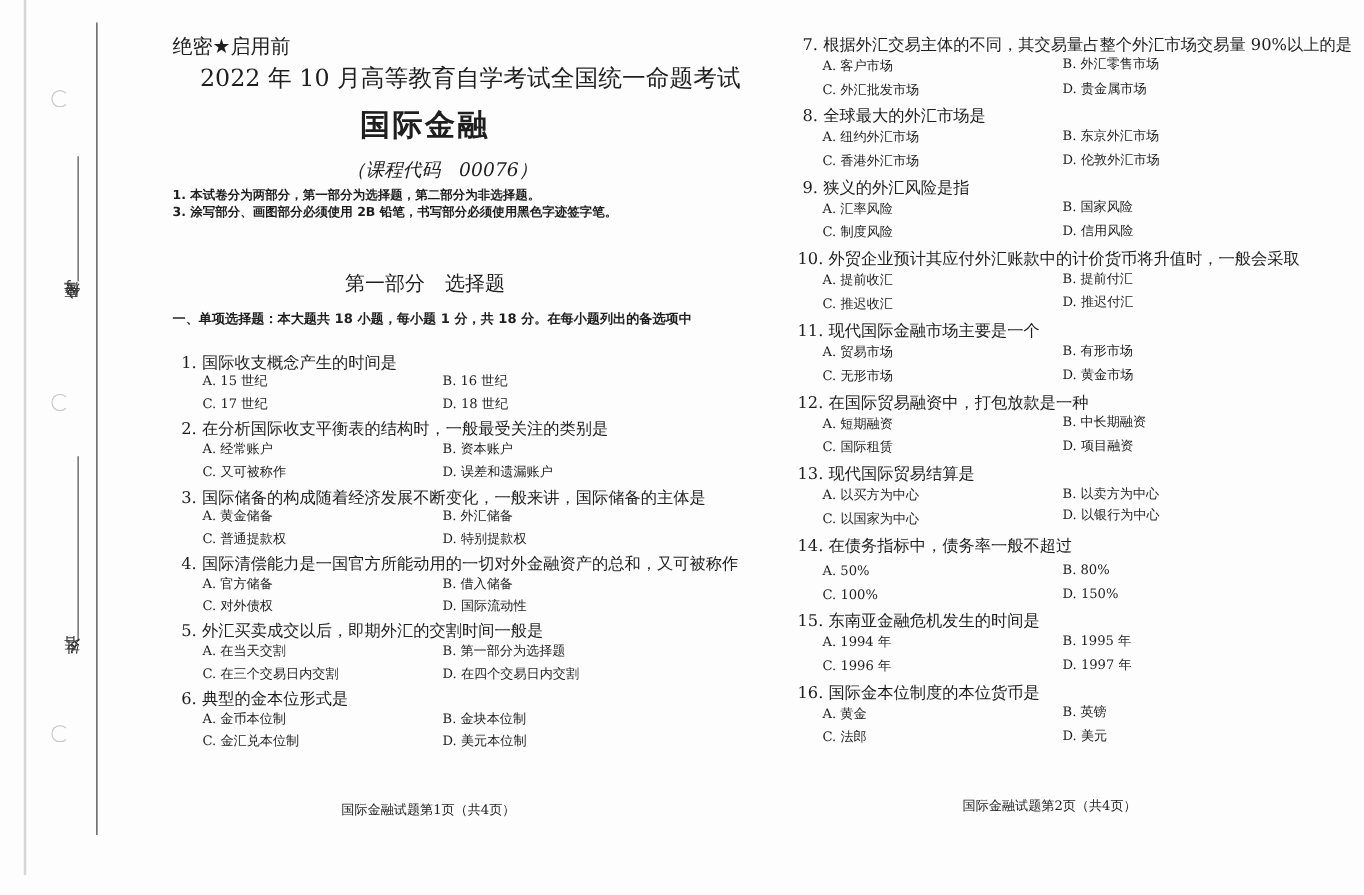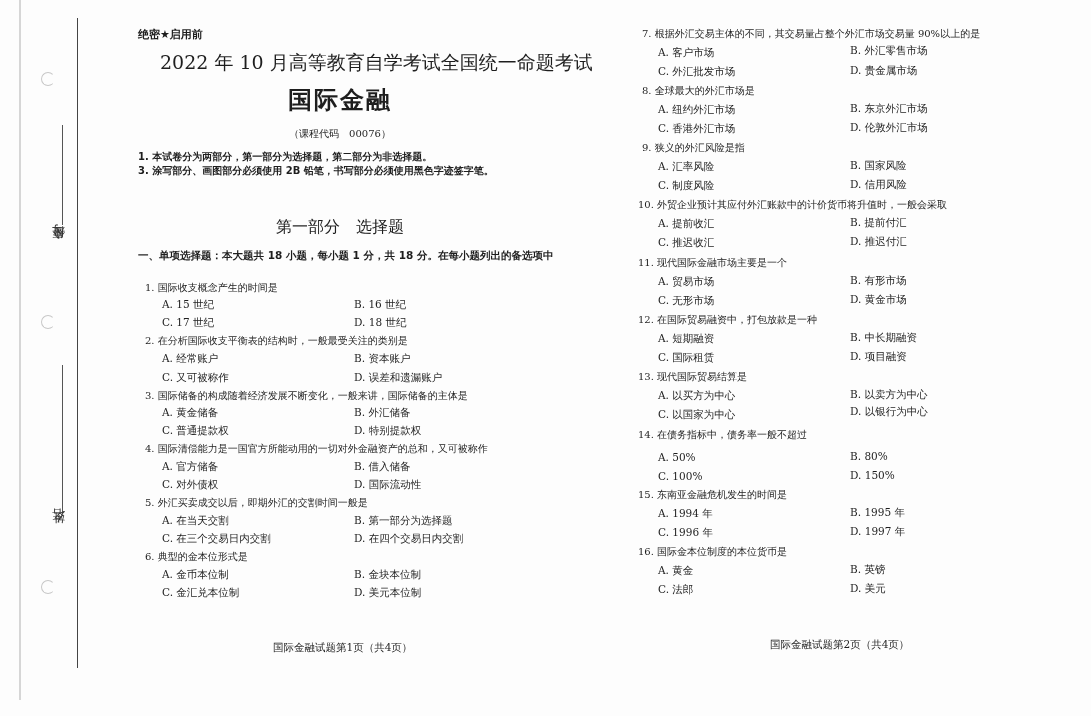--- a/index.html
+++ b/index.html
@@ -6,29 +6,29 @@
   body {
     width: 1091px; height: 716px; background: #fdfdfd; position: relative; overflow: hidden;
     font-family: "DejaVu Serif", "Liberation Serif", serif; color: #1e1e1e;
   }
   .edge-line { position: absolute; left: 19px; top: 0; width: 2px; height: 700px; background: #d6d6d6; }
   .bind-line { position: absolute; left: 77px; top: 18px; width: 1px; height: 650px; background: #444; }
   .hole { position: absolute; left: 41px; width: 12px; height: 12px; border: 1px solid #c8c8c8; border-radius: 50%; border-right-color: transparent; }
   .field-label { position: absolute; left: 50px; font-size: 13px; writing-mode: vertical-rl; transform: rotate(180deg); color: #333; letter-spacing: 2px; }
   .field-line { position: absolute; left: 62px; width: 1px; background: #555; }
   .abs { position: absolute; white-space: nowrap; }
-  .secret { left: 138px; top: 27px; font-size: 11px; font-family: "DejaVu Sans", sans-serif; font-weight: bold; }
+  .secret { left: 138px; top: 27px; font-size: 16px; font-family: "DejaVu Sans", sans-serif; font-weight: normal; }
   .exam-title { left: 160px; top: 50px; font-size: 19px; width: 360px; text-align: center; }
   .subject { left: 250px; top: 84px; font-size: 24px; width: 180px; text-align: center; font-weight: bold; letter-spacing: 2px; }
-  .code { left: 250px; top: 127px; font-size: 10px; width: 180px; text-align: center; }
+  .code { left: 250px; top: 127px; font-size: 15px; width: 180px; text-align: right; font-style: italic; }
   .notes { left: 138px; top: 150px; font-size: 10px; font-family: "DejaVu Sans", sans-serif; font-weight: bold; line-height: 14px; }
   .part-title { left: 240px; top: 217px; font-size: 16px; width: 200px; text-align: center; }
   .section { left: 138px; top: 248px; font-size: 10.5px; font-family: "DejaVu Sans", sans-serif; font-weight: bold; line-height: 15px; }
   .section .indent { padding-left: 22px; }
-  .q { position: absolute; font-size: 10px; white-space: nowrap; }
+  .q { position: absolute; font-size: 13px; white-space: nowrap; }
   .opt { position: absolute; font-size: 10.5px; white-space: nowrap; }
   .footer { font-size: 10.5px; position: absolute; top: 641px; white-space: nowrap; }
 </style>
 </head>
 <body>
 
 <div class="edge-line"></div>
 <div class="bind-line"></div>
 <div class="hole" style="top:72px"></div>
 <div class="hole" style="top:315px"></div>

